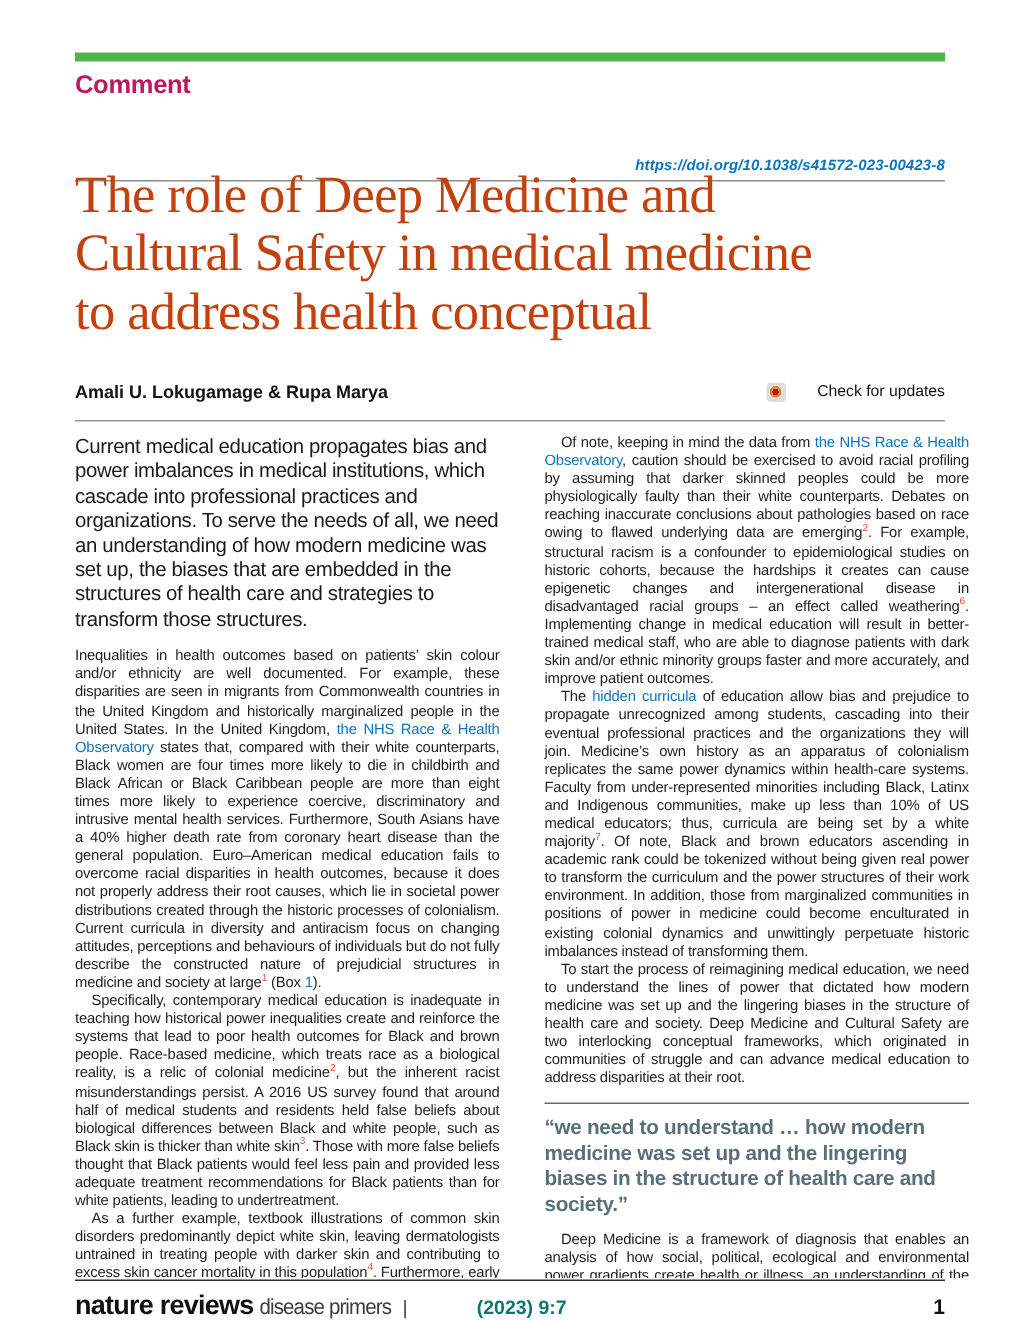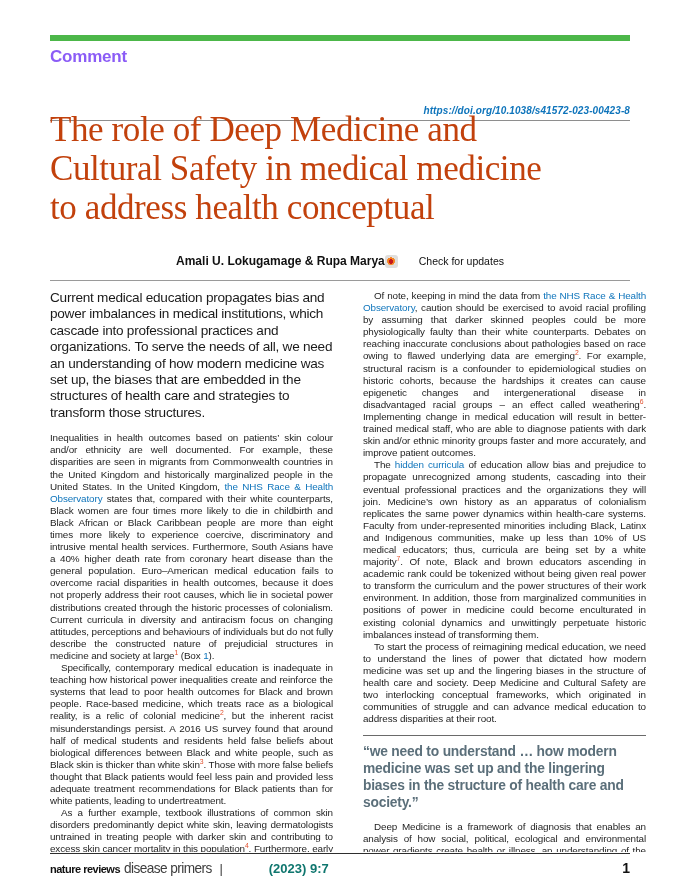--- a/index.html
+++ b/index.html
@@ -3,28 +3,28 @@
 <meta charset="utf-8">
 <style>
   html,body{margin:0;padding:0;background:#ffffff;}
   body{width:680px;height:880px;position:relative;overflow:hidden;
        font-family:"Liberation Sans",sans-serif;color:#1c1c1c;
        -webkit-font-smoothing:antialiased;}
   .page{position:absolute;inset:0;}
 
   
   .topbar{position:absolute;left:50px;right:50px;top:35px;height:6px;background:#4cb749;}
-  .section-label{position:absolute;left:50px;top:47px;font-size:17px;font-weight:bold;color:#8b5cf6;letter-spacing:-0.2px;}
+  .section-label{position:absolute;left:50px;top:47px;font-size:17px;font-weight:bold;color:#be185d;letter-spacing:-0.2px;}
   .doi-row{position:absolute;left:50px;right:50px;top:100px;text-align:right;}
   .doi-link{font-size:10px;font-weight:bold;color:#0e74bb;text-decoration:none;letter-spacing:0.1px;font-style:italic;}
   .rule-doi{position:absolute;left:50px;right:50px;top:120px;border-top:1px solid #8e8e8e;}
   .title{position:absolute;left:50px;right:50px;top:110px;
          font-family:"Liberation Serif",serif;font-weight:normal;color:#c2410c;
          font-size:35px;line-height:39px;letter-spacing:-0.4px;margin:0;}
-  .byline-row{position:absolute;left:50px;right:50px;top:254px;display:flex;align-items:center;justify-content:center;}
+  .byline-row{position:absolute;left:50px;right:50px;top:254px;display:flex;align-items:center;justify-content:space-between;}
   .authors{font-size:12px;font-weight:bold;color:#111;}
   .crossmark{display:flex;align-items:center;gap:21px;cursor:pointer;}
   .cm-icon{width:13px;height:13px;border-radius:3px;background:#e0dedc;
            display:inline-block;position:relative;}
   .cm-icon::after{content:"";position:absolute;left:2.5px;top:2.5px;width:8px;height:8px;border-radius:50%;
            background:radial-gradient(circle at 50% 55%, #c4161c 0 2.2px, #f58220 2.2px 4px, #e8e8e8 4px);}
   .cm-label{font-size:10.5px;color:#111;}
   .rule-byline{position:absolute;left:50px;right:50px;top:280px;border-top:1px solid #9a9a9a;}
 
   
@@ -38,21 +38,21 @@
   .link{color:#0e74bb;text-decoration:none;cursor:pointer;}
   sup.ref{color:#e0502e;font-size:6.8px;line-height:0;cursor:pointer;}
   .quote-rule{border-top:1px solid #6a6a6a;margin:10px 0 8px 0;}
   .pull-quote{font-size:13.8px;line-height:16.8px;font-weight:bold;color:#5b6f7a;
               letter-spacing:-0.2px;margin:0 0 9px 0;}
 
   
   .footer{position:absolute;left:50px;right:50px;top:853px;}
   .footer-rule{border-top:1.5px solid #2e2e2e;}
   .footer-row{display:flex;align-items:baseline;padding-top:6px;}
-  .journal-name{font-size:11px;font-weight:bold;color:#111;letter-spacing:-0.5px;}
+  .journal-name{font-size:18px;font-weight:bold;color:#111;letter-spacing:-0.5px;}
   .journal-series{font-size:14.5px;color:#3d3d3d;letter-spacing:-0.6px;margin-left:4px;
                   display:inline-block;transform:scaleX(.94);transform-origin:left;}
   .footer-sep{font-size:13px;color:#3d3d3d;margin-left:2px;}
   .footer-issue{font-size:13px;font-weight:bold;color:#0f766e;margin-left:46px;}
   .footer-page{margin-left:auto;font-size:14px;font-weight:bold;color:#111;}
 </style>
 </head>
 <body>
 
 <div class="page">

